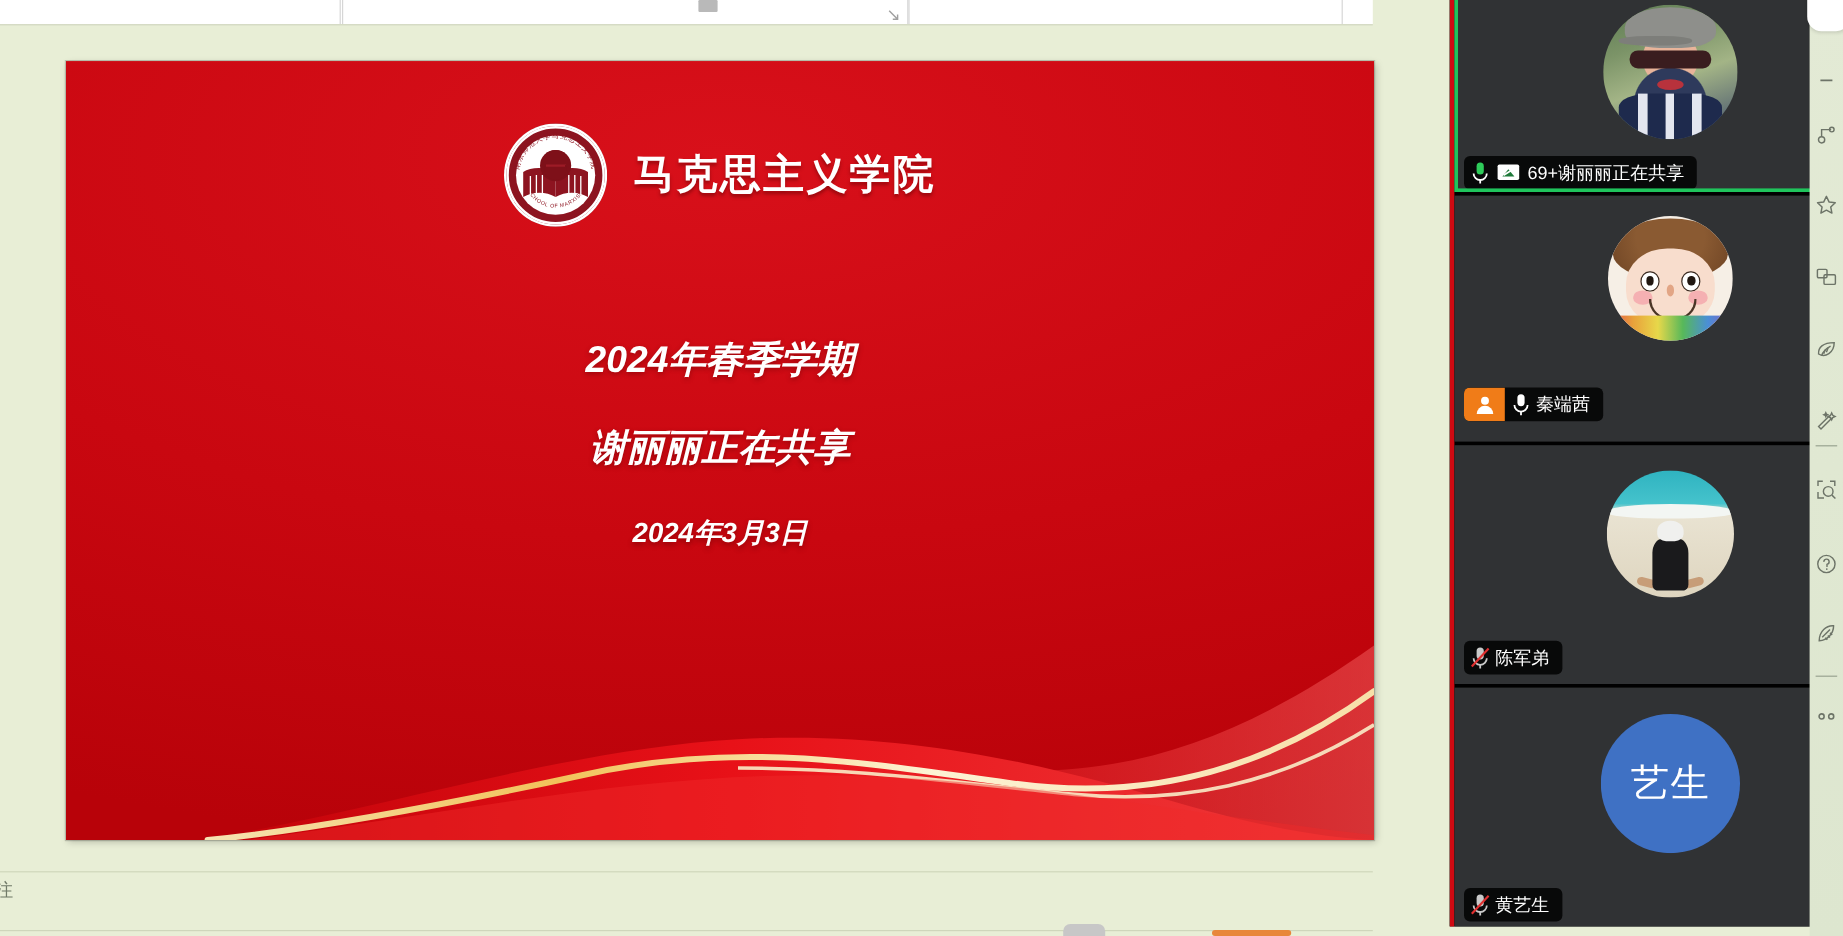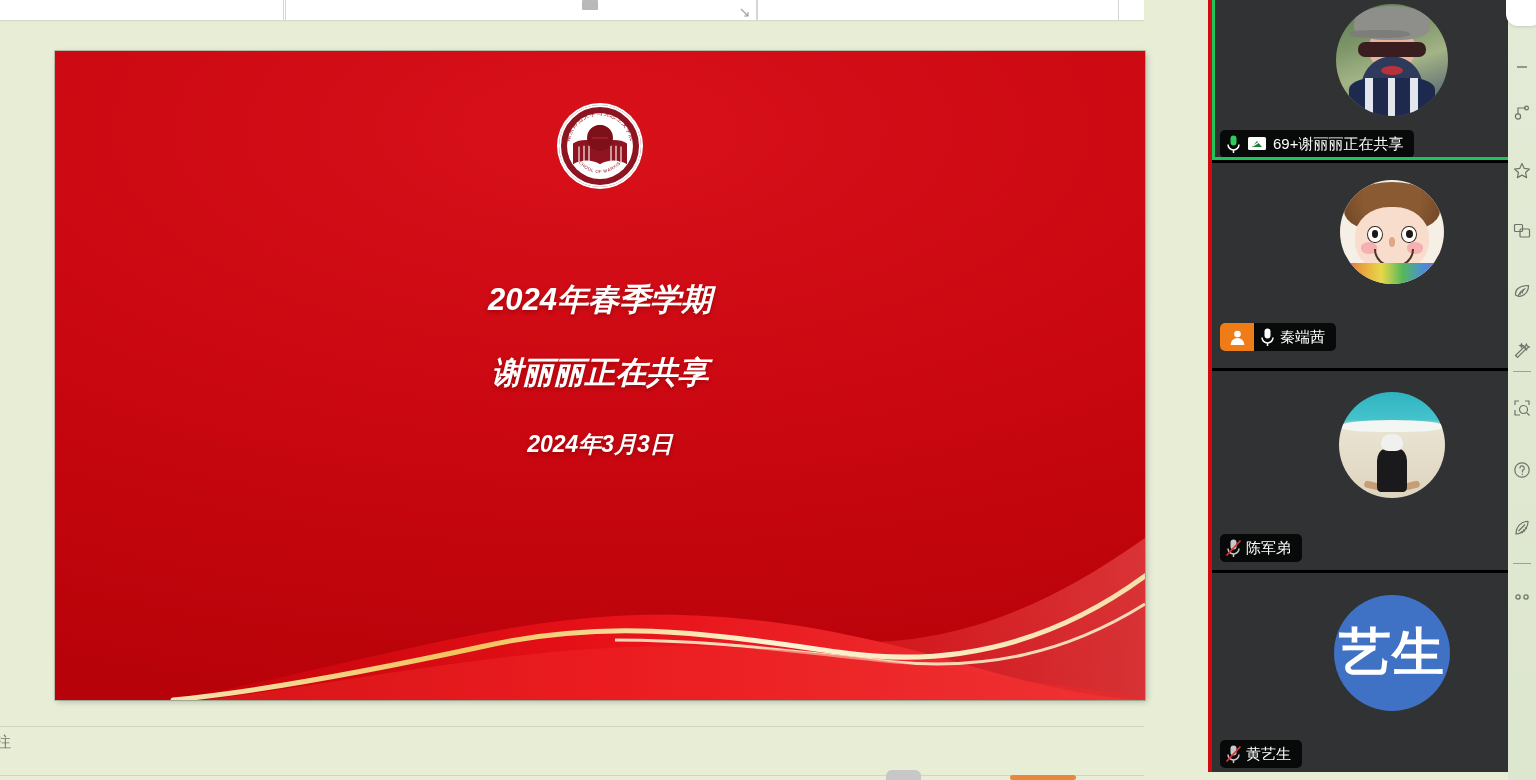--- a/index.html
+++ b/index.html
@@ -114,21 +114,21 @@
 
   .av-beach{width:100%;height:100%;position:relative;
     background:linear-gradient(to bottom,#2fb3c0 0%,#45c3cc 26%,#e9e3d2 34%,#ded5bf 100%);}
   .av-beach .foam{position:absolute;left:0;top:26%;width:100%;height:12%;background:#f3f6f3;border-radius:50% 50% 40% 40%;}
   .av-beach .body{position:absolute;left:36%;bottom:6%;width:28%;height:40%;background:#1a1a1c;border-radius:28% 28% 12% 12%;}
   .av-beach .hat{position:absolute;left:40%;bottom:44%;width:20%;height:16%;background:#f0f0ee;border-radius:50% 50% 35% 35%;}
   .av-beach .arm-l{position:absolute;left:24%;bottom:8%;width:16%;height:7%;background:#c79d78;border-radius:6px;transform:rotate(14deg);}
   .av-beach .arm-r{position:absolute;right:24%;bottom:8%;width:16%;height:7%;background:#c79d78;border-radius:6px;transform:rotate(-14deg);}
 
   .av-initials{width:100%;height:100%;background:#3f71c4;display:flex;align-items:center;justify-content:center;}
-  .av-initials span{color:#ffffff;font-size:52px;letter-spacing:1px;font-weight:bold;}
+  .av-initials span{color:#ffffff;font-size:32px;letter-spacing:1px;}
 
   
   #right-rail{position:absolute;left:1508px;top:0;width:28px;height:780px;
      background:linear-gradient(to bottom,#e3ead5,#dde6cf);}
   .rail-top-card{position:absolute;left:-2px;top:-18px;width:36px;height:44px;background:#ffffff;border-radius:0 0 12px 12px;box-shadow:0 1px 3px rgba(0,0,0,.12);}
   .rail-btn{position:absolute;left:0;width:28px;height:30px;display:flex;align-items:center;justify-content:center;}
   .rail-btn svg{display:block;}
   .rail-sep{position:absolute;left:5px;width:18px;height:1px;background:#9aa391;}
 </style>
 </head>
@@ -205,20 +205,21 @@
             <path d="M29 8 C 38 2, 50 3, 56 8 L56 34 C 48 28, 37 28, 29 34 Z" fill="#8d1420"></path>
             <path d="M8 12 L8 32 M13 11 L13 31 M18 11 L18 31" stroke="#ffffff" stroke-width="1.1"></path>
             <path d="M40 11 L40 31 M45 11 L45 31 M50 12 L50 32" stroke="#ffffff" stroke-width="1.1"></path>
           </svg>
         </div>
         <div class="portrait">
           <div class="hair"></div>
             <div class="beard"></div>
         </div>
       </div>
+      <div class="slide-org">马克思主义学院</div>
     </div>
 
     <div class="slide-lines">
       <div class="sline sline-1">2024年春季学期</div>
       <div class="sline sline-3">谢丽丽正在共享</div>
       <div class="sline sline-4">2024年3月3日</div>
     </div>
   </div>
 
   <div class="notes-divider"></div>

